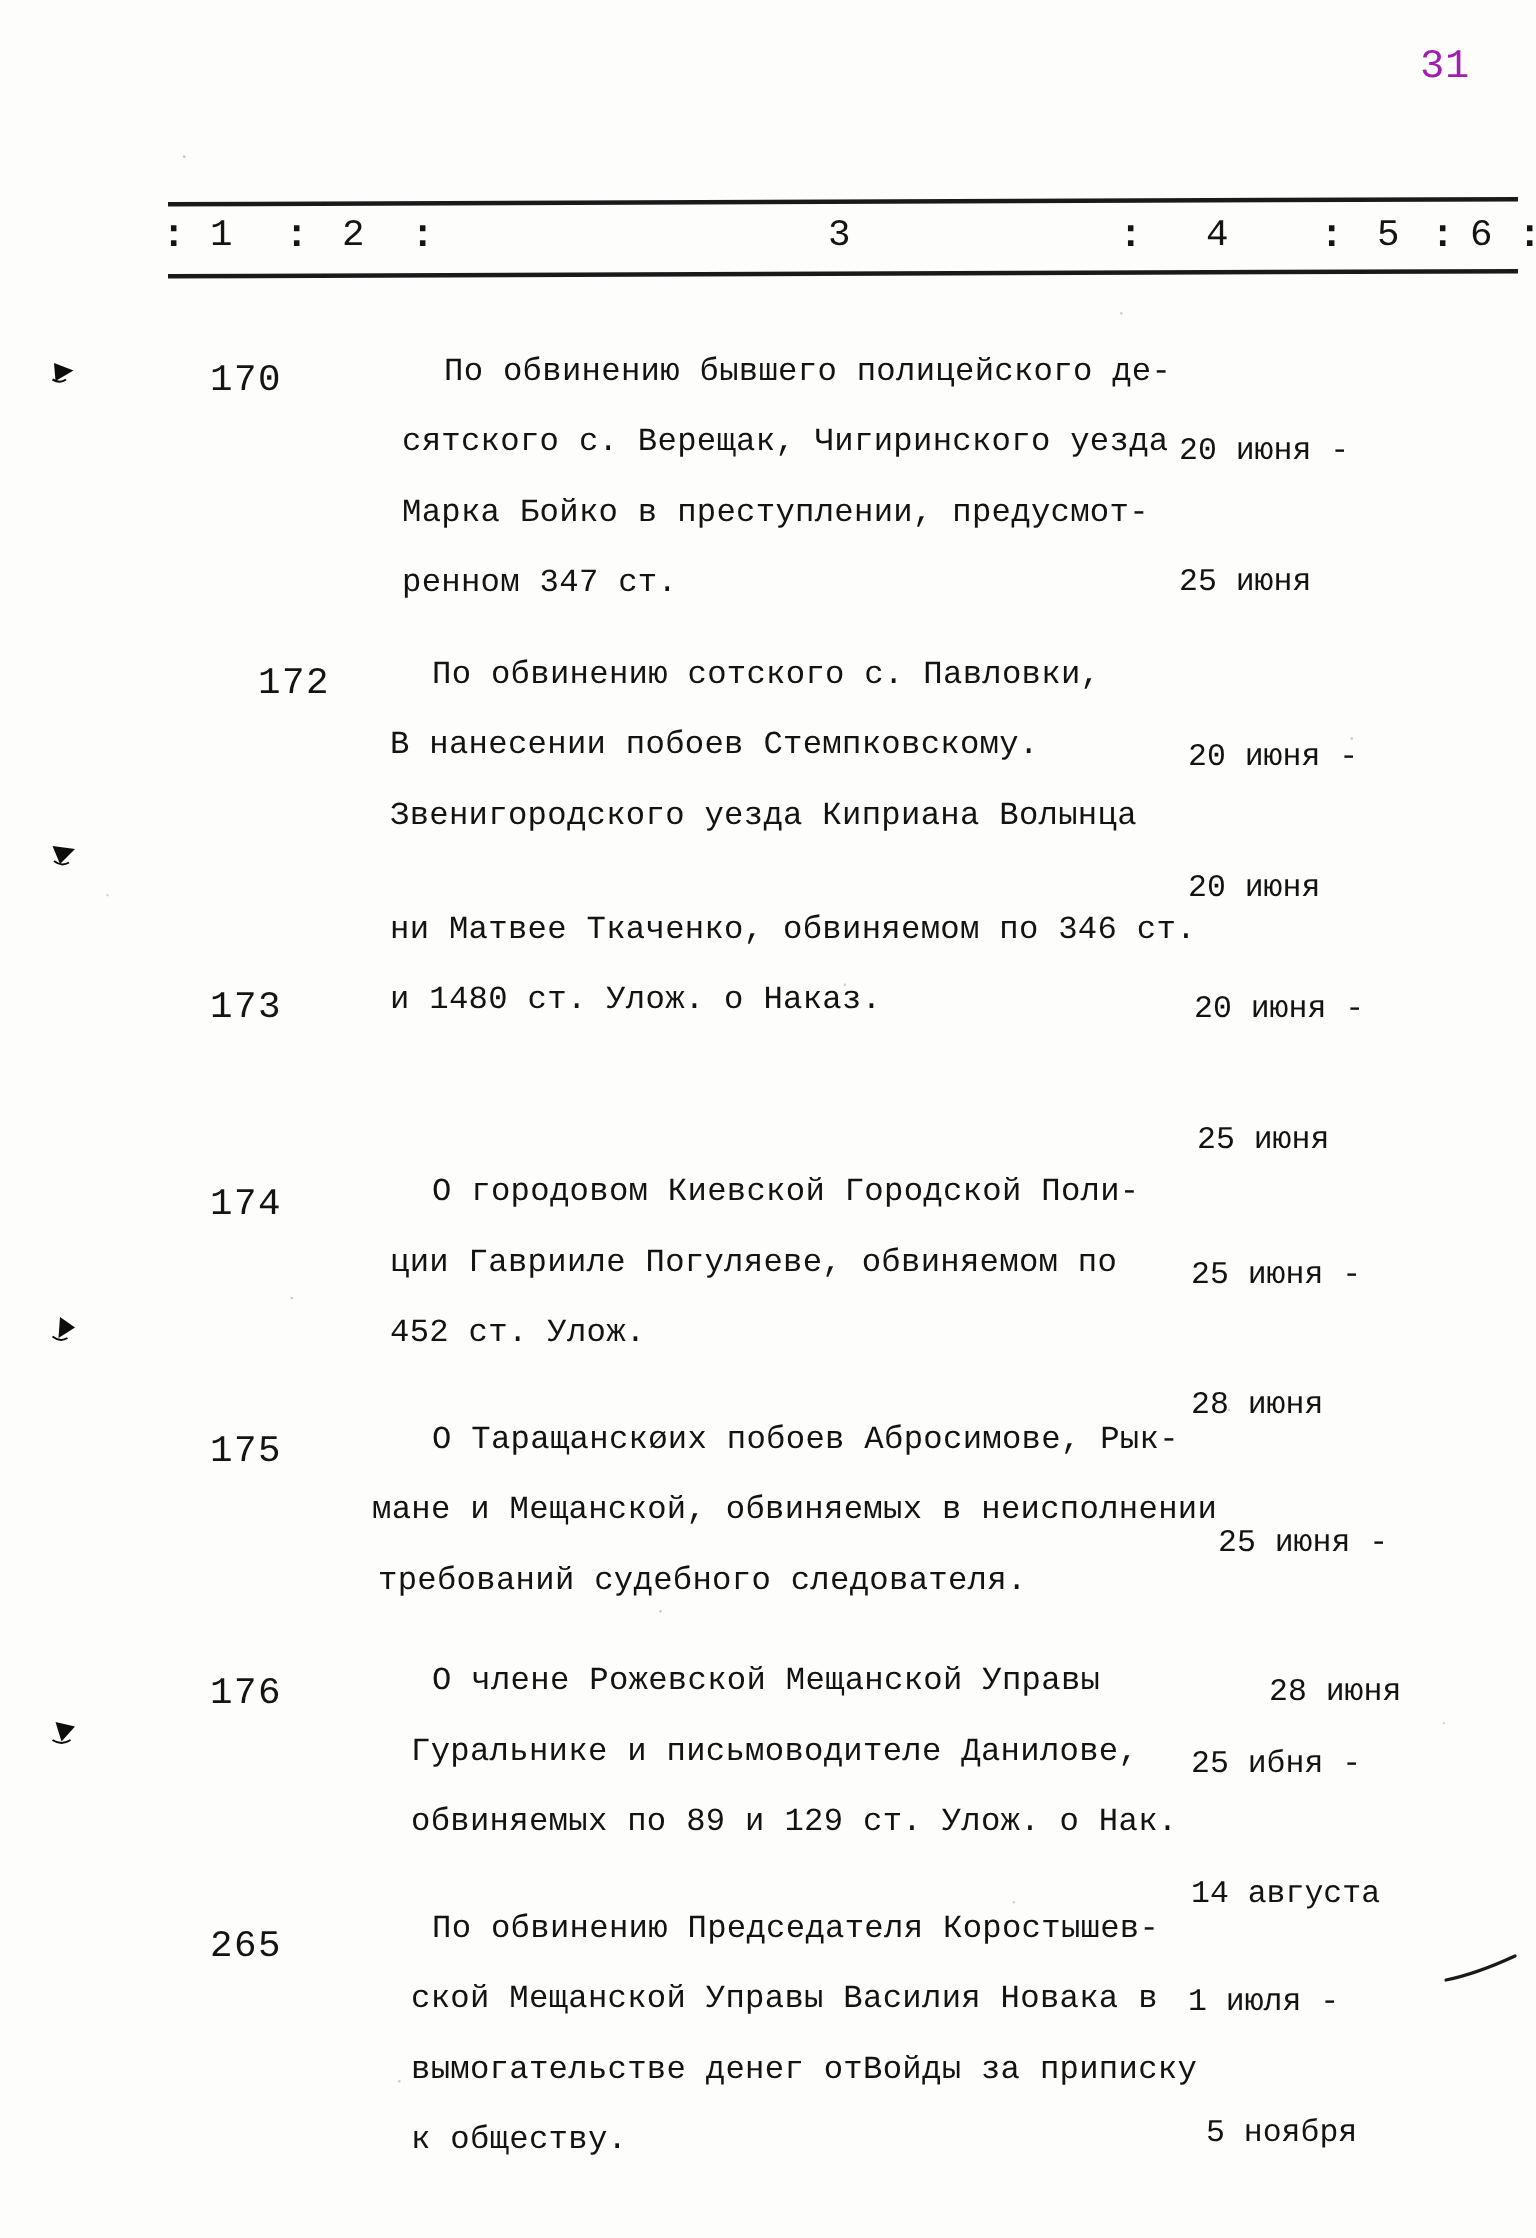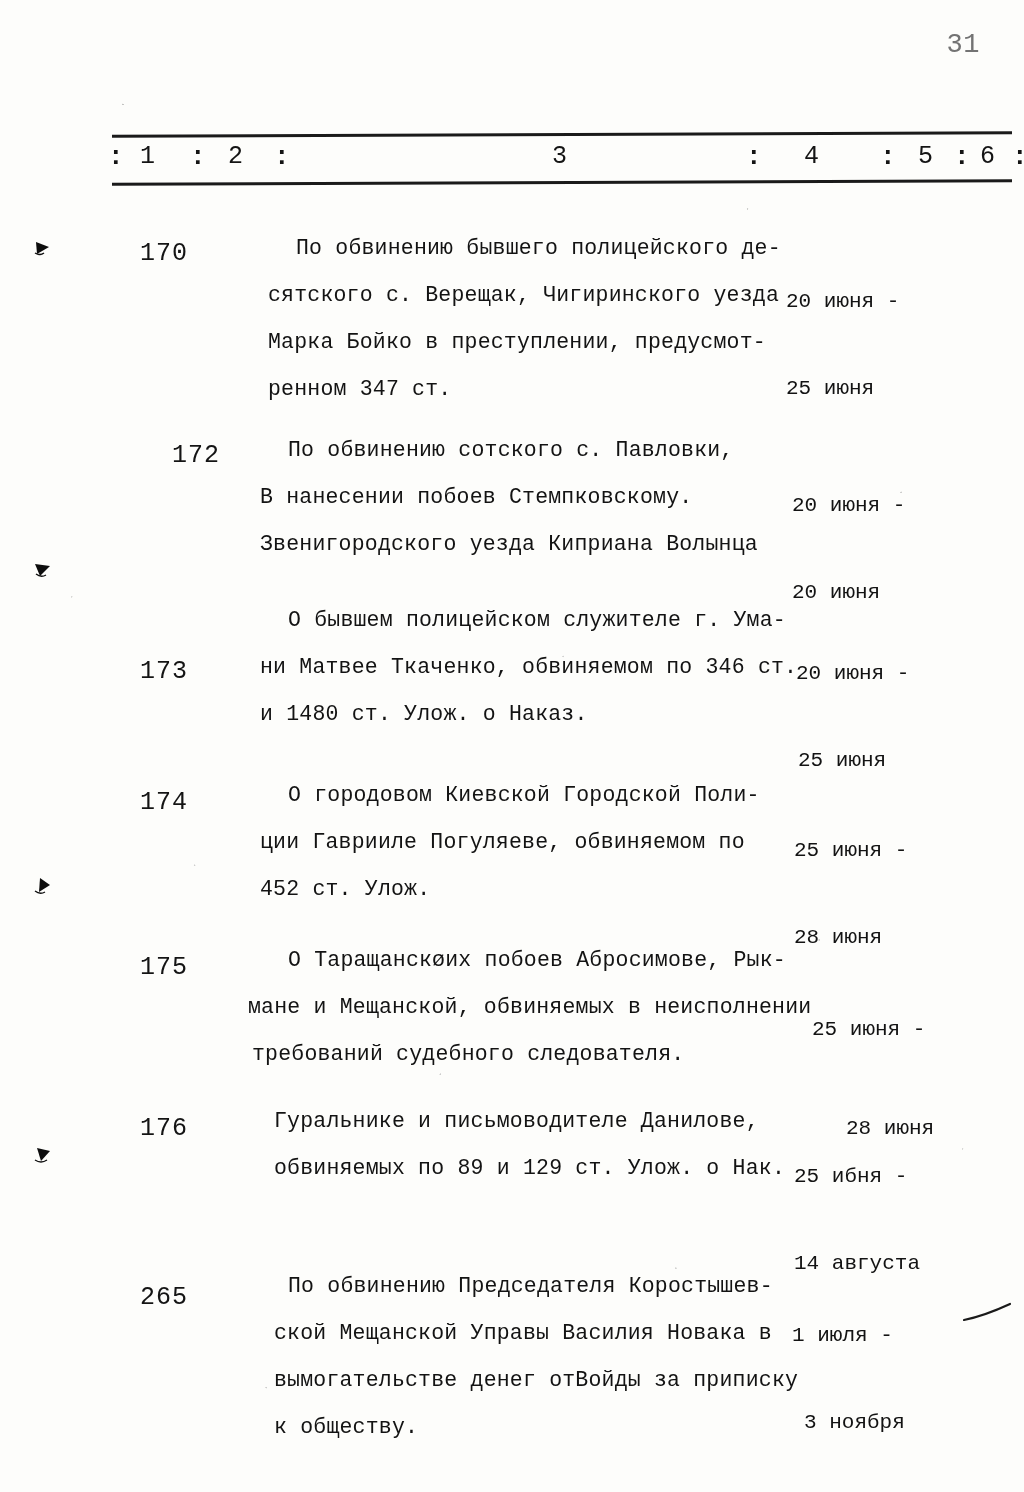--- a/index.html
+++ b/index.html
@@ -43,21 +43,21 @@
       radial-gradient(circle at  7% 40%, rgba(60,60,60,0.35) 0.6px, transparent 1.1px);
   }
 
   
   #page-number {
     position: absolute;
     top: 30px;
     right: 44px;
     font-size: 27px;
     letter-spacing: 0.5px;
-    color: #737373;
+    color: #a21caf;
   }
 
   
   #header-band {
     position: absolute;
     left: 112px;
     top: 133px;
     width: 900px;
     height: 52px;
   }
@@ -191,21 +191,20 @@
     </div>
     <div class="entry-dates" style="left:792px; top:6px;">
       <span class="date-line">20 июня -</span>
       <span class="date-line">20 июня</span>
     </div>
   </div>
 
   <div class="entry" style="top:597px;">
     <div class="entry-num" style="top:16px;margin-top:44px;">173</div>
     <div class="entry-body" style="left:260px; width:540px;">
-      <div class="line indent">О бывшем полицейском служителе г. Ума-</div>
       <div class="line">ни Матвее Ткаченко, обвиняемом по 346 ст.</div>
       <div class="line">и 1480 ст. Улож. о Наказ.</div>
     </div>
     <div class="entry-dates" style="left:796px; top:4px;">
       <span class="date-line">20 июня -</span>
       <span class="date-line" style="margin-left:2px;">25 июня</span>
     </div>
   </div>
 
   <div class="entry" style="top:772px;">
@@ -230,40 +229,41 @@
     </div>
     <div class="entry-dates" style="left:812px; top:10px; line-height:33px;">
       <span class="date-line">25 июня -</span>
       <span class="date-line" style="margin-left:34px;">28 июня</span>
     </div>
   </div>
 
   <div class="entry" style="top:1098px;">
     <div class="entry-num" style="top:16px;">176</div>
     <div class="entry-body" style="left:260px;">
+      <div class="line indent">О члене Рожевской Мещанской Управы</div>
       <div class="line" style="text-indent:14px;">Гуральнике и письмоводителе Данилове,</div>
       <div class="line" style="text-indent:14px;">обвиняемых по 89 и 129 ст. Улож. о Нак.</div>
     </div>
     <div class="entry-dates" style="left:794px; top:6px;">
       <span class="date-line">25 ибня -</span>
       <span class="date-line">14 августа</span>
     </div>
   </div>
 
   <div class="entry" style="top:1263px;">
     <div class="entry-num" style="top:20px;">265</div>
     <div class="entry-body" style="left:260px; width:560px;">
       <div class="line indent">По обвинению Председателя Коростышев-</div>
       <div class="line" style="text-indent:14px;">ской Мещанской Управы Василия Новака в</div>
       <div class="line" style="text-indent:14px;">вымогательстве денег отВойды за приписку</div>
       <div class="line" style="text-indent:14px;">к обществу.</div>
     </div>
     <div class="entry-dates" style="left:792px; top:0px;">
       <span class="date-line">1 июля -</span>
-      <span class="date-line" style="margin-left:12px;">3 ноября</span>
+      <span class="date-line" style="margin-left:12px;">5 ноября</span>
     </div>
   </div>
 
   <div class="margin-mark" style="top:232px;">
     <svg width="26" height="26" viewBox="0 0 26 26" aria-hidden="true">
       <path d="M4 10 L17 15 L5 22 Z" fill="currentColor"></path>
       <path d="M3 21 Q8 24 12 21" stroke="currentColor" stroke-width="1.4" fill="none"></path>
     </svg>
   </div>
 

